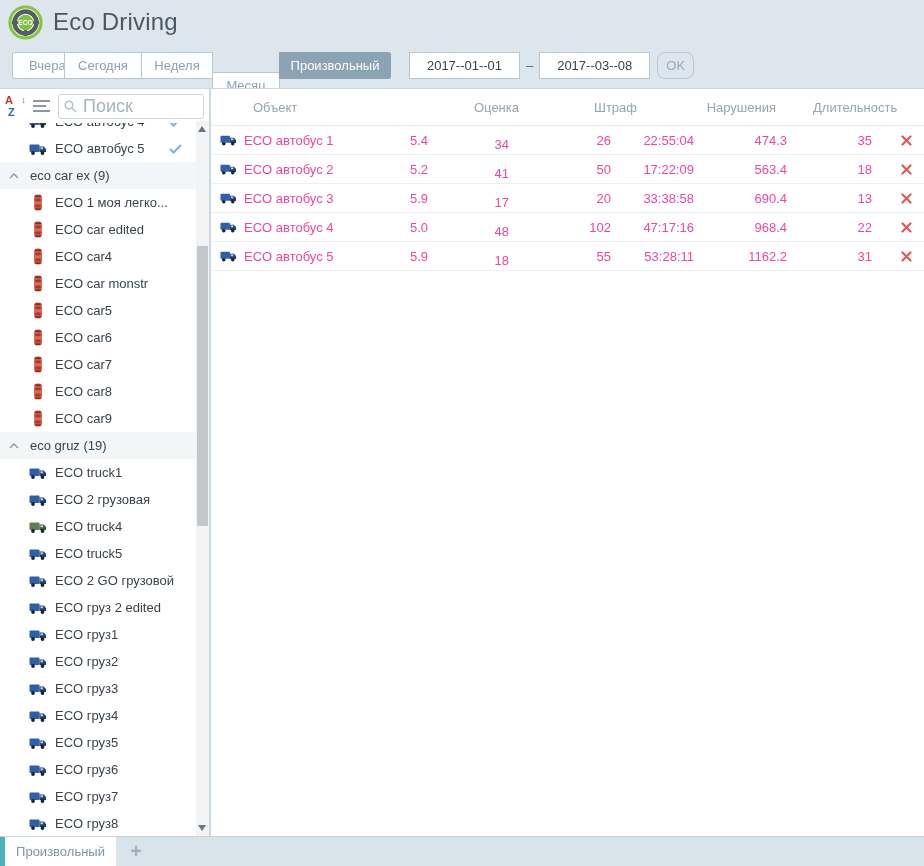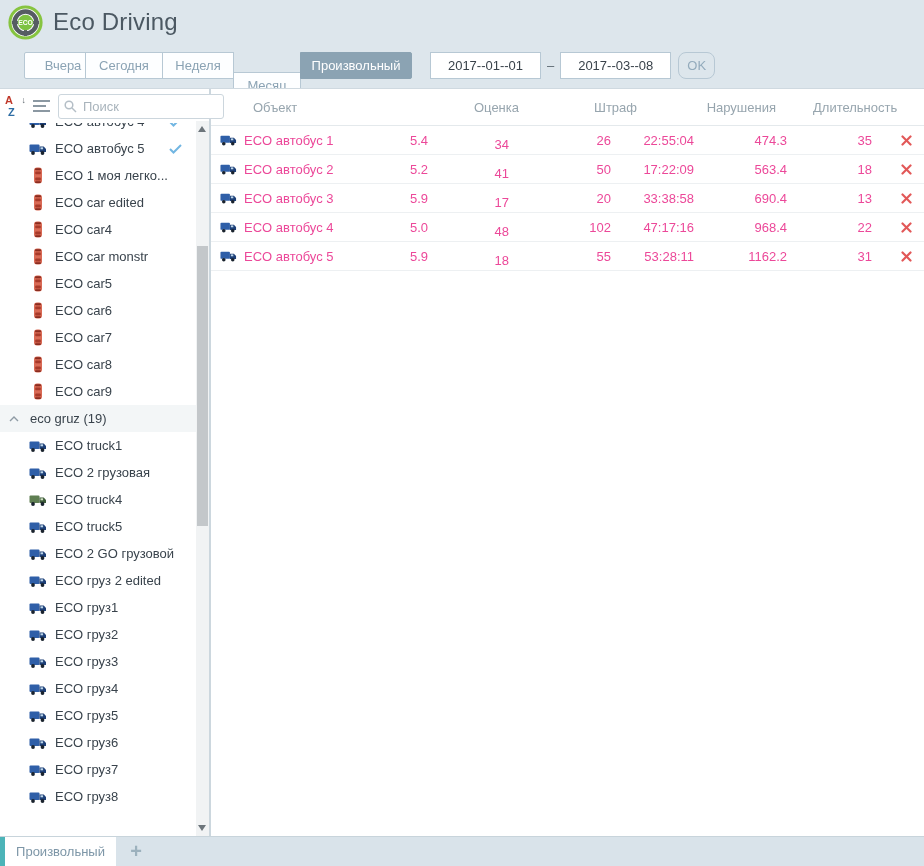--- a/index.html
+++ b/index.html
@@ -8,21 +8,21 @@
 
   
   .header{height:44px;background:#dde6ec;display:flex;align-items:center;padding-left:8px;flex:none;}
   .logo{width:35px;height:35px;display:inline-flex;flex:none;}
   .title{font-size:24px;color:#4b5862;font-weight:400;margin:0 0 0 10px;letter-spacing:.2px;}
 
   
   .toolbar{height:44px;background:#dde6ec;display:flex;align-items:flex-start;padding:8px 0 0 8px;box-sizing:border-box;flex:none;}
   .period-tabs{display:flex;}
   .ptab{height:27px;box-sizing:border-box;border:1px solid #b7c8d4;background:#fdfeff;color:#8ba3b4;font-size:13px;padding:0;margin:0 0 0 -1px;font-family:inherit;cursor:pointer;}
-  .ptab:nth-of-type(1){width:62px;margin-left:16px;border-radius:2px 0 0 2px;padding-left:16px;}
+  .ptab:nth-of-type(1){width:53px;margin-left:4px;border-radius:2px 0 0 2px;padding-left:16px;}
   .ptab:nth-of-type(2){width:78px;}
   .ptab:nth-of-type(3){width:72px;}
   .ptab:nth-of-type(4){width:68px;margin-top:20px;}
   .ptab:nth-of-type(5){width:112px;}
   .ptab.active{background:#8ba3b3;border-color:#8ba3b3;color:#fff;border-radius:0 2px 2px 0;}
   .range{display:flex;align-items:center;margin-left:18px;}
   .date-input{width:111px;height:27px;box-sizing:border-box;border:1px solid #b7c8d4;background:#fff;text-align:center;font-size:13px;color:#39424a;font-family:inherit;padding:0;}
   .range-sep{margin:0 6px;color:#5a6670;font-size:13px;}
   .ok-btn{margin-left:7px;width:37px;height:27px;box-sizing:border-box;border:1px solid #b7c8d4;border-radius:8px;background:transparent;color:#93abbc;font-size:13px;font-family:inherit;cursor:pointer;}
 
@@ -31,21 +31,21 @@
   .sidebar{width:209px;flex:none;position:relative;background:#fff;}
   .side-controls{height:34px;display:flex;align-items:center;padding-left:5px;}
   .az-icon{width:21px;height:20px;position:relative;cursor:pointer;flex:none;}
   .az-a{position:absolute;top:-2px;left:0;font-size:11px;font-weight:bold;color:#c0392b;}
   .az-z{position:absolute;bottom:-2px;left:3px;font-size:11px;font-weight:bold;color:#2e6da4;}
   .az-arrow{position:absolute;top:-1px;right:0;font-size:9px;color:#555e66;}
   .list-icon{width:17px;margin-left:7px;cursor:pointer;flex:none;}
   .list-icon span{display:block;height:2px;background:#8b98a2;margin:3px 0;}
   .list-icon span:nth-child(2){width:13px;}
   .search-wrap{position:relative;margin-left:8px;}
-  .search-input{width:166px;height:25px;box-sizing:border-box;border:1px solid #ccd6dd;border-radius:3px;padding:0 4px 0 24px;font-size:13px;color:#39424a;font-family:inherit;background:#fff;}
+  .search-input{width:146px;height:25px;box-sizing:border-box;border:1px solid #ccd6dd;border-radius:3px;padding:0 4px 0 24px;font-size:18px;color:#39424a;font-family:inherit;background:#fff;}
   .search-input::placeholder{color:#a9b4bc;}
   .search-icon{position:absolute;left:6px;top:6px;line-height:0;}
 
   .unit-clip{position:absolute;top:34px;left:0;right:13px;bottom:0;overflow:hidden;}
   .unit-list{margin-top:-15px;}
   .unit-row{height:27px;display:flex;align-items:center;position:relative;padding-left:28px;cursor:pointer;}
   .u-icon{width:20px;display:flex;justify-content:center;flex:none;line-height:0;}
   .u-label{margin-left:7px;font-size:13px;color:#39434c;white-space:nowrap;}
   .u-check{position:absolute;right:14px;top:9px;line-height:0;}
   .group-row{height:27px;display:flex;align-items:center;background:#f3f6f7;cursor:pointer;padding-left:9px;}
@@ -166,20 +166,28 @@
                   <circle cx="13.5" cy="11" r="1.9" fill="#1a232e"></circle>
                 </svg>
 </span>
               <span class="u-label">ECO автобус 5</span>
               <span class="u-check">
   <svg width="13" height="10" viewBox="0 0 13 10">
                   <polyline points="1,5 4.5,8.5 12,1" fill="none" stroke="#72b6e2" stroke-width="2"></polyline>
                 </svg>
 </span>
             </div>
+          <div class="group-row">
+              <span class="g-chevron">
+  <svg width="10" height="6" viewBox="0 0 10 6">
+                  <polyline points="1,5 5,1 9,5" fill="none" stroke="#8e9ba4" stroke-width="1.4"></polyline>
+                </svg>
+</span>
+              <span class="g-label">eco car ex (9)</span>
+            </div>
           <div class="unit-row">
               <span class="u-icon">
   <svg width="10" height="17" viewBox="0 0 10 17">
                   <rect x="1" y="0.5" width="8" height="16" rx="3" fill="#d96a55"></rect>
                   <rect x="2" y="1.2" width="6" height="2" rx="1" fill="#8a2d20"></rect>
                   <rect x="2.2" y="4.4" width="5.6" height="2.8" rx="1" fill="#a83a2a"></rect>
                   <rect x="2.2" y="10.6" width="5.6" height="2.8" rx="1" fill="#a83a2a"></rect>
                   <rect x="2" y="14.2" width="6" height="1.8" rx="0.9" fill="#8a2d20"></rect>
                 </svg>
 </span>

